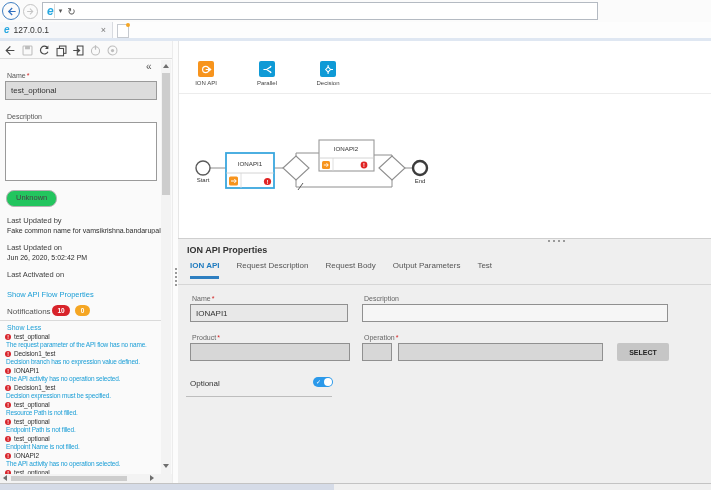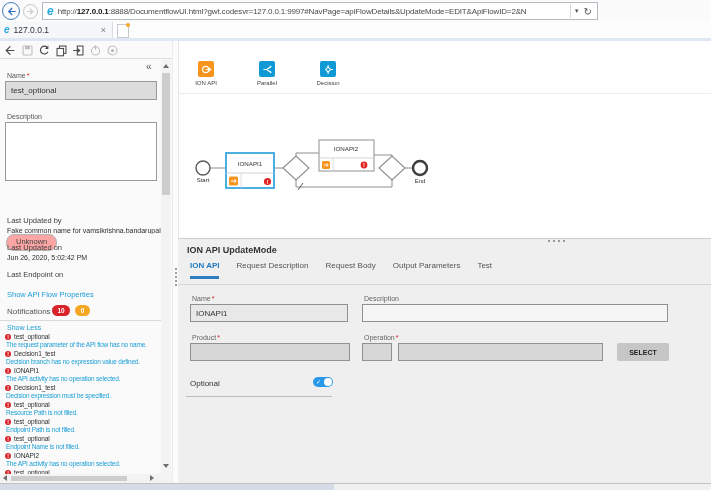--- a/index.html
+++ b/index.html
@@ -27,21 +27,21 @@
   
   .leftcol{position:absolute;left:0;top:41px;width:172px;height:442px;background:#fafafa;}
   .lefttoolbar{position:absolute;left:0;top:0;width:178px;height:17px;border-bottom:1px solid #dcdcdc;}
   .tbico{position:absolute;top:2px;width:13px;height:13px;cursor:pointer;}
   .collapse{position:absolute;left:146px;top:20px;font-size:10px;color:#555;cursor:pointer;}
   .flabel{position:absolute;font-size:7px;color:#555;white-space:nowrap;}
   .req{color:#d21f1f;margin-left:1px;}
   .sinput{position:absolute;box-sizing:border-box;border:1px solid #9a9a9a;font-size:8px;color:#333;
           padding:0 5px;font-family:"Liberation Sans",sans-serif;}
   .pill{position:absolute;height:15px;line-height:14px;padding:0 9px;border:1px solid #b3b3b3;border-radius:8px;
-        background:#fca5a5;font-size:7.5px;color:#444;margin-top:44px;}
+        background:#22c55e;font-size:7.5px;color:#444;}
   .meta-label{position:absolute;font-size:7.5px;color:#3d3d3d;white-space:nowrap;}
   .meta-value{position:absolute;font-size:7px;color:#2c2c2c;white-space:nowrap;overflow:hidden;width:154px;}
   .link{position:absolute;font-size:7.5px;color:#1b9ed6;cursor:pointer;white-space:nowrap;}
   .badge{position:absolute;height:11px;border-radius:6px;color:#fff;font-size:6.5px;font-weight:bold;
          display:flex;align-items:center;justify-content:center;}
   .divline{position:absolute;height:1px;background:#dadada;}
   .nlist{position:absolute;left:5px;top:292px;width:156px;height:150px;overflow:hidden;}
   .nitem{margin-bottom:2px;cursor:pointer;}
   .nsrc{font-size:6.5px;color:#2e2e2e;white-space:nowrap;display:flex;align-items:center;letter-spacing:-0.1px;}
   .err-ico{display:inline-block;width:6px;height:6px;border-radius:50%;background:#d8232a;margin-right:3px;flex:none;
@@ -99,21 +99,20 @@
           <path d="M9 3 L4 8 L9 13 M4 8 H14" fill="none" stroke="#2f6fc0" stroke-width="1.8"></path>
         </svg>
     </div>
     <div class="navcirc" style="left:23px;top:4px;width:15px;height:15px;border:1.2px solid #c4c4c4;">
       <svg width="9" height="9" viewBox="0 0 16 16">
           <path d="M7 3 L12 8 L7 13 M2 8 H12" fill="none" stroke="#c4c4c4" stroke-width="1.8"></path>
         </svg>
     </div>
     <div class="urlbar">
       <span class="ie-e" style="margin-left:4px;">e</span>
-      <span class="url"><span>http://</span><b>127.0.0.1</b><span>:8888/DocumentflowUI.html?gwt.codesvr=127.0.0.1:9997#NavPage=apiFlowDetails&amp;UpdateMode=EDIT&amp;ApiFlowID=2&amp;N</span></span>
       <span style="width:1px;height:14px;background:#d8d8d8;flex:none;"></span>
       <span class="urlctl" style="font-size:7px;padding:0 4px;">▾</span>
       <span class="urlctl" style="font-size:10px;padding:0 5px 0 1px;">↻</span>
     </div>
   </div>
 
   <div class="row2">
     <div class="tab">
       <span class="ie-e" style="font-size:10px;">e</span>
       <span class="tabtitle">127.0.0.1</span>
@@ -172,21 +171,21 @@
     <textarea class="sinput" style="left: 5px; top: 81px; width: 152px; height: 59px; background: rgb(255, 255, 255); resize: none;"></textarea>
 
     <span class="pill" style="left:6px;top:149px;">Unknown</span>
 
     <span class="meta-label" style="left:7px;top:175px;">Last Updated by</span>
     <span class="meta-value" style="left:7px;top:186px;">Fake common name for vamsikrishna.bandarupalli@infor</span>
 
     <span class="meta-label" style="left:7px;top:202px;text-align:center;">Last Updated on</span>
     <span class="meta-value" style="left:7px;top:213px;">Jun 26, 2020, 5:02:42 PM</span>
 
-    <span class="meta-label" style="left:7px;top:229px;">Last Endpoint on</span>
+    <span class="meta-label" style="left:7px;top:229px;">Last Activated on</span>
 
     <span class="link" style="left:7px;top:249px;">Show API Flow Properties</span>
 
     <span class="meta-label" style="left:7px;top:266px;font-size:8px;color:#555;">Notifications</span>
     <span class="badge" style="left:52px;top:264px;width:18px;background:#d8232a;">10</span>
     <span class="badge" style="left:75px;top:264px;width:15px;background:#f5a623;">0</span>
 
     <div class="divline" style="left:0;top:279px;width:161px;"></div>
     <span class="link" style="left:7px;top:283px;font-size:7px;">Show Less</span>
 
@@ -367,21 +366,21 @@
     </svg>
   </div>
 
   <div class="props">
     <span class="hdots">
         <i></i>
         <i></i>
         <i></i>
         <i></i>
       </span>
-    <div class="ptitle">ION API UpdateMode</div>
+    <div class="ptitle">ION API Properties</div>
 
     <div class="ptabs">
       <span class="ptab active">ION API</span>
       <span class="ptab">Request Description</span>
       <span class="ptab">Request Body</span>
       <span class="ptab">Output Parameters</span>
       <span class="ptab">Test</span>
     </div>
     <div class="ptabs-line"></div>
 

